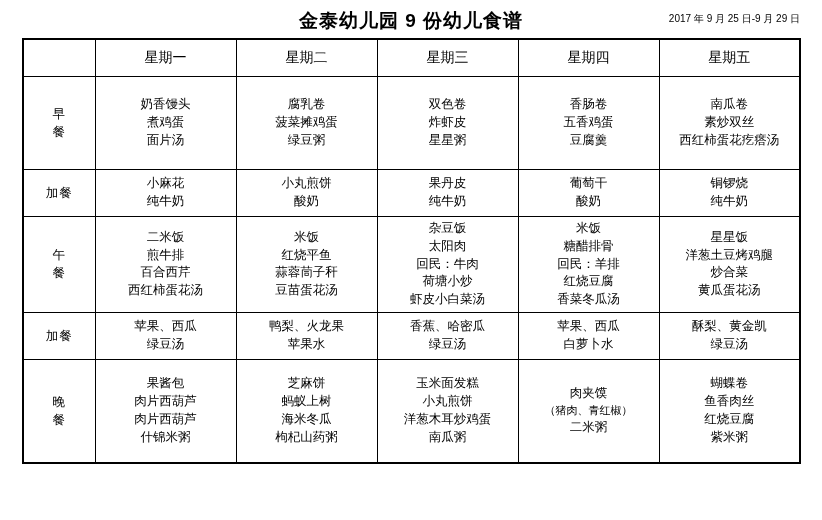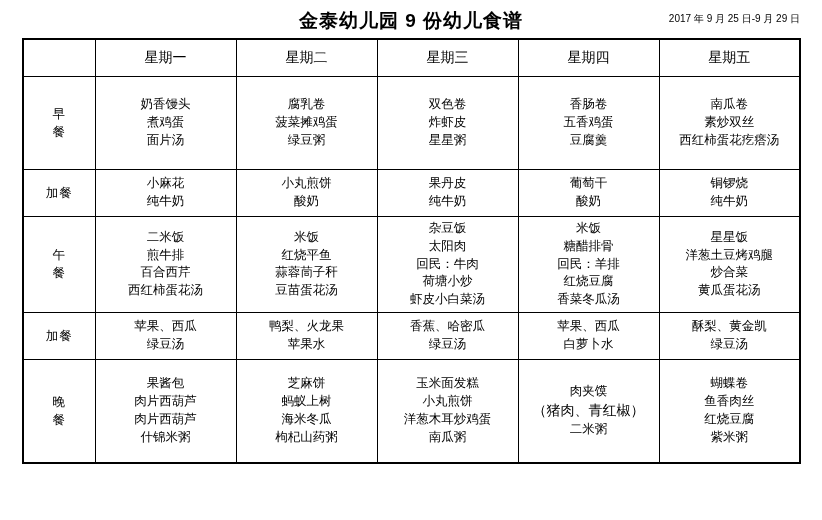--- a/index.html
+++ b/index.html
@@ -74,21 +74,21 @@
     letter-spacing: 1px;
   }
   .rowlabel span {
     display: block;
     line-height: 1.45;
   }
   .cell-lines span {
     display: block;
   }
   .cell-lines span.sub {
-    font-size: 14px;
+    font-size: 11px;
   }
   tr.meal-main td { height: 86px; }
   tr.snack td { height: 40px; }
   tr.dinner td { height: 96px; }
 </style>
 </head>
 <body>
 
 <div class="page">
 

